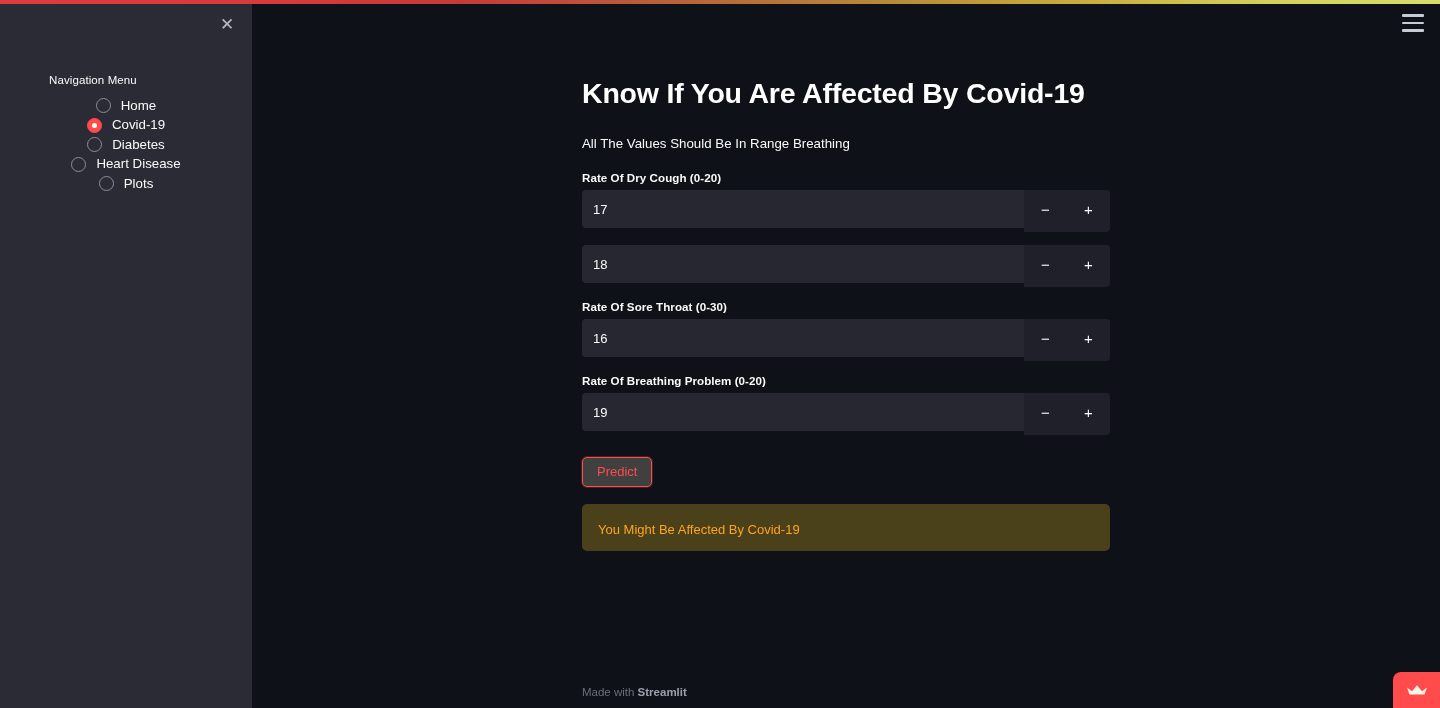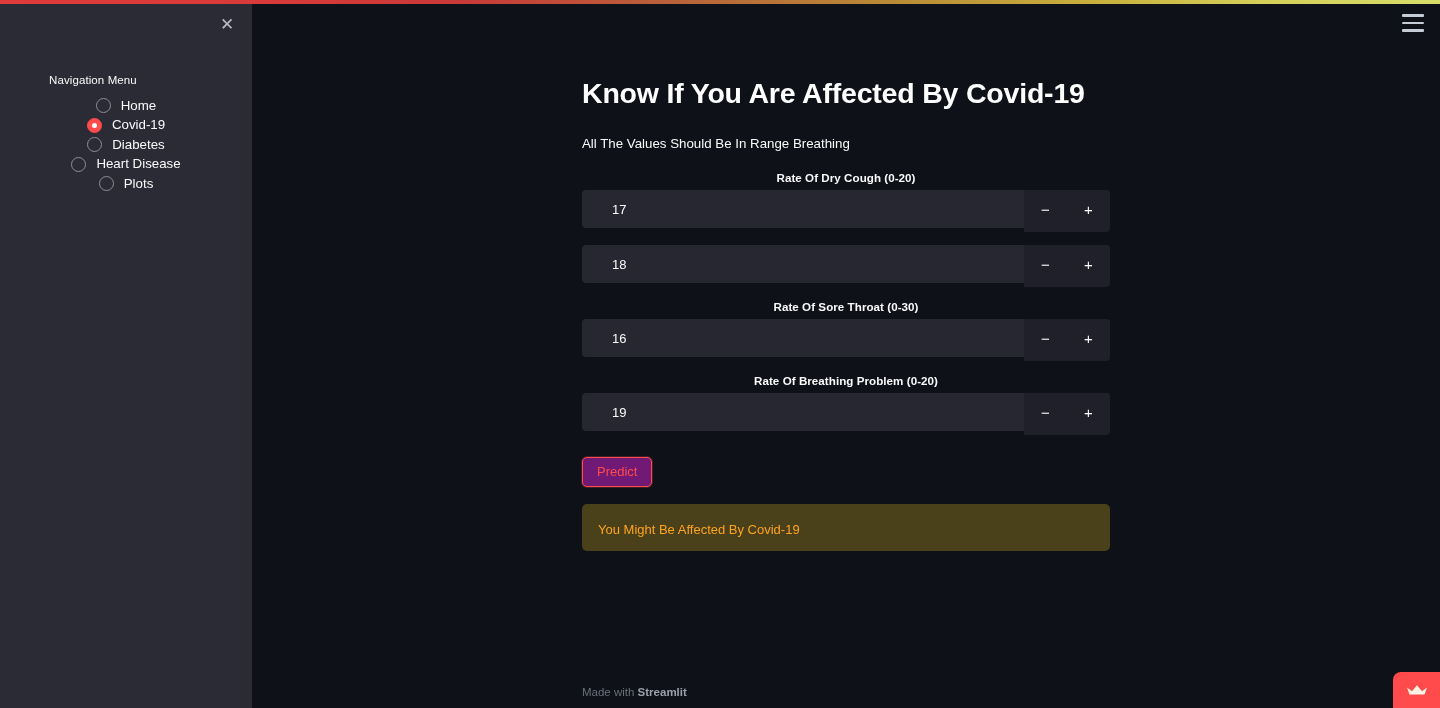--- a/index.html
+++ b/index.html
@@ -132,42 +132,42 @@
     letter-spacing: -0.2px;
     line-height: 1.2;
     margin-bottom: 26px;
   }
   #subtitle {
     font-size: 13.3px;
     color: #fafafa;
     margin-bottom: 20px;
   }
 
-  .field { margin-bottom: 17px; text-align: center; }
+  .field { margin-bottom: 17px; }
   .field-label {
     font-size: 11.6px;
     font-weight: 600;
     color: #fafafa;
     margin-bottom: 6px;
     letter-spacing: .05px;
   }
   .number-input {
     position: relative;
     height: 38px;
     background: #262730;
     border-radius: 4px;
     display: flex;
     align-items: stretch;
     overflow: visible;
   }
   .number-value {
     flex: 1;
     display: flex;
     align-items: center;
-    padding-left: 30px;
+    padding-left: 11px;
     font-size: 13px;
     color: #fafafa;
     font-family: "Liberation Sans", sans-serif;
   }
   .stepper {
     position: absolute;
     right: 0; top: 0;
     height: 42px;
     width: 86px;
     background: #1f2029;
@@ -185,21 +185,21 @@
     font-size: 15px;
     line-height: 1;
     cursor: pointer;
     user-select: none;
   }
 
   #predict-button {
     display: inline-block;
     margin-top: 9px;
     padding: 6px 14px 7px;
-    background: #701a75;
+    background: #404040;
     border: 1.6px solid #ff4b4b;
     border-radius: 5px;
     color: #ff4b4b;
     font-size: 13px;
     cursor: pointer;
     user-select: none;
     box-shadow: 0 0 0 1px rgba(255,75,75,.25);
   }
 
   #alert-box {

